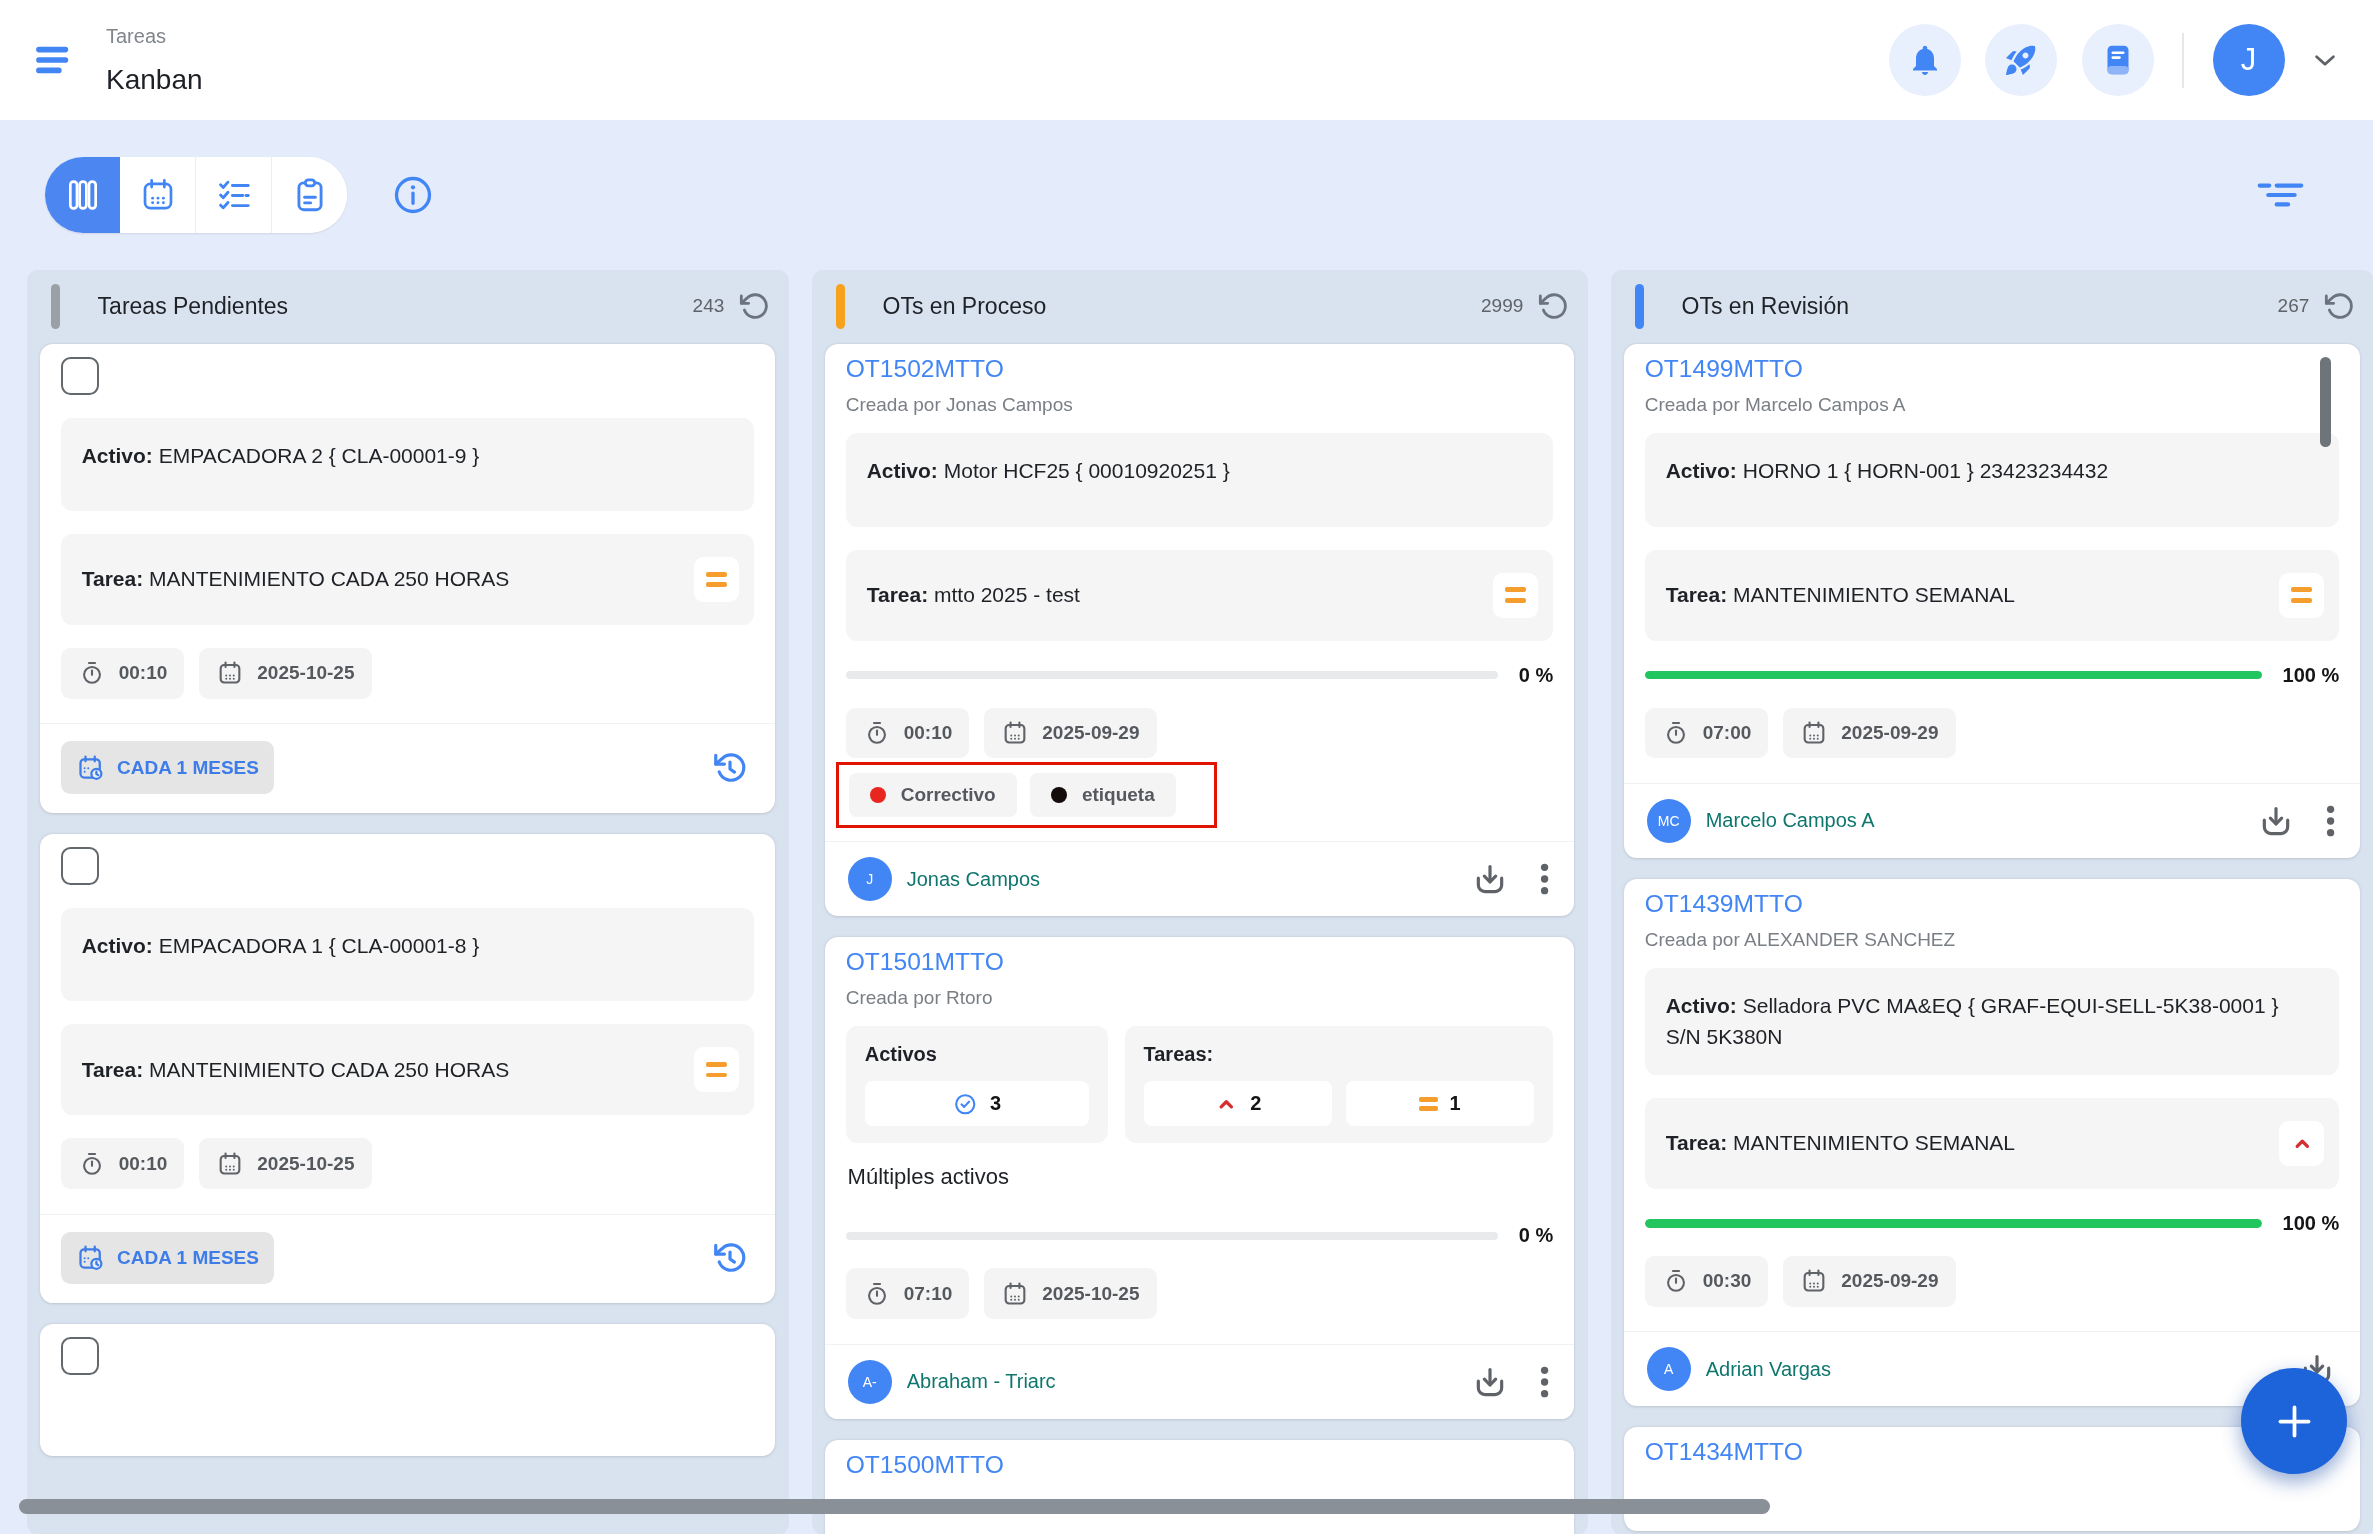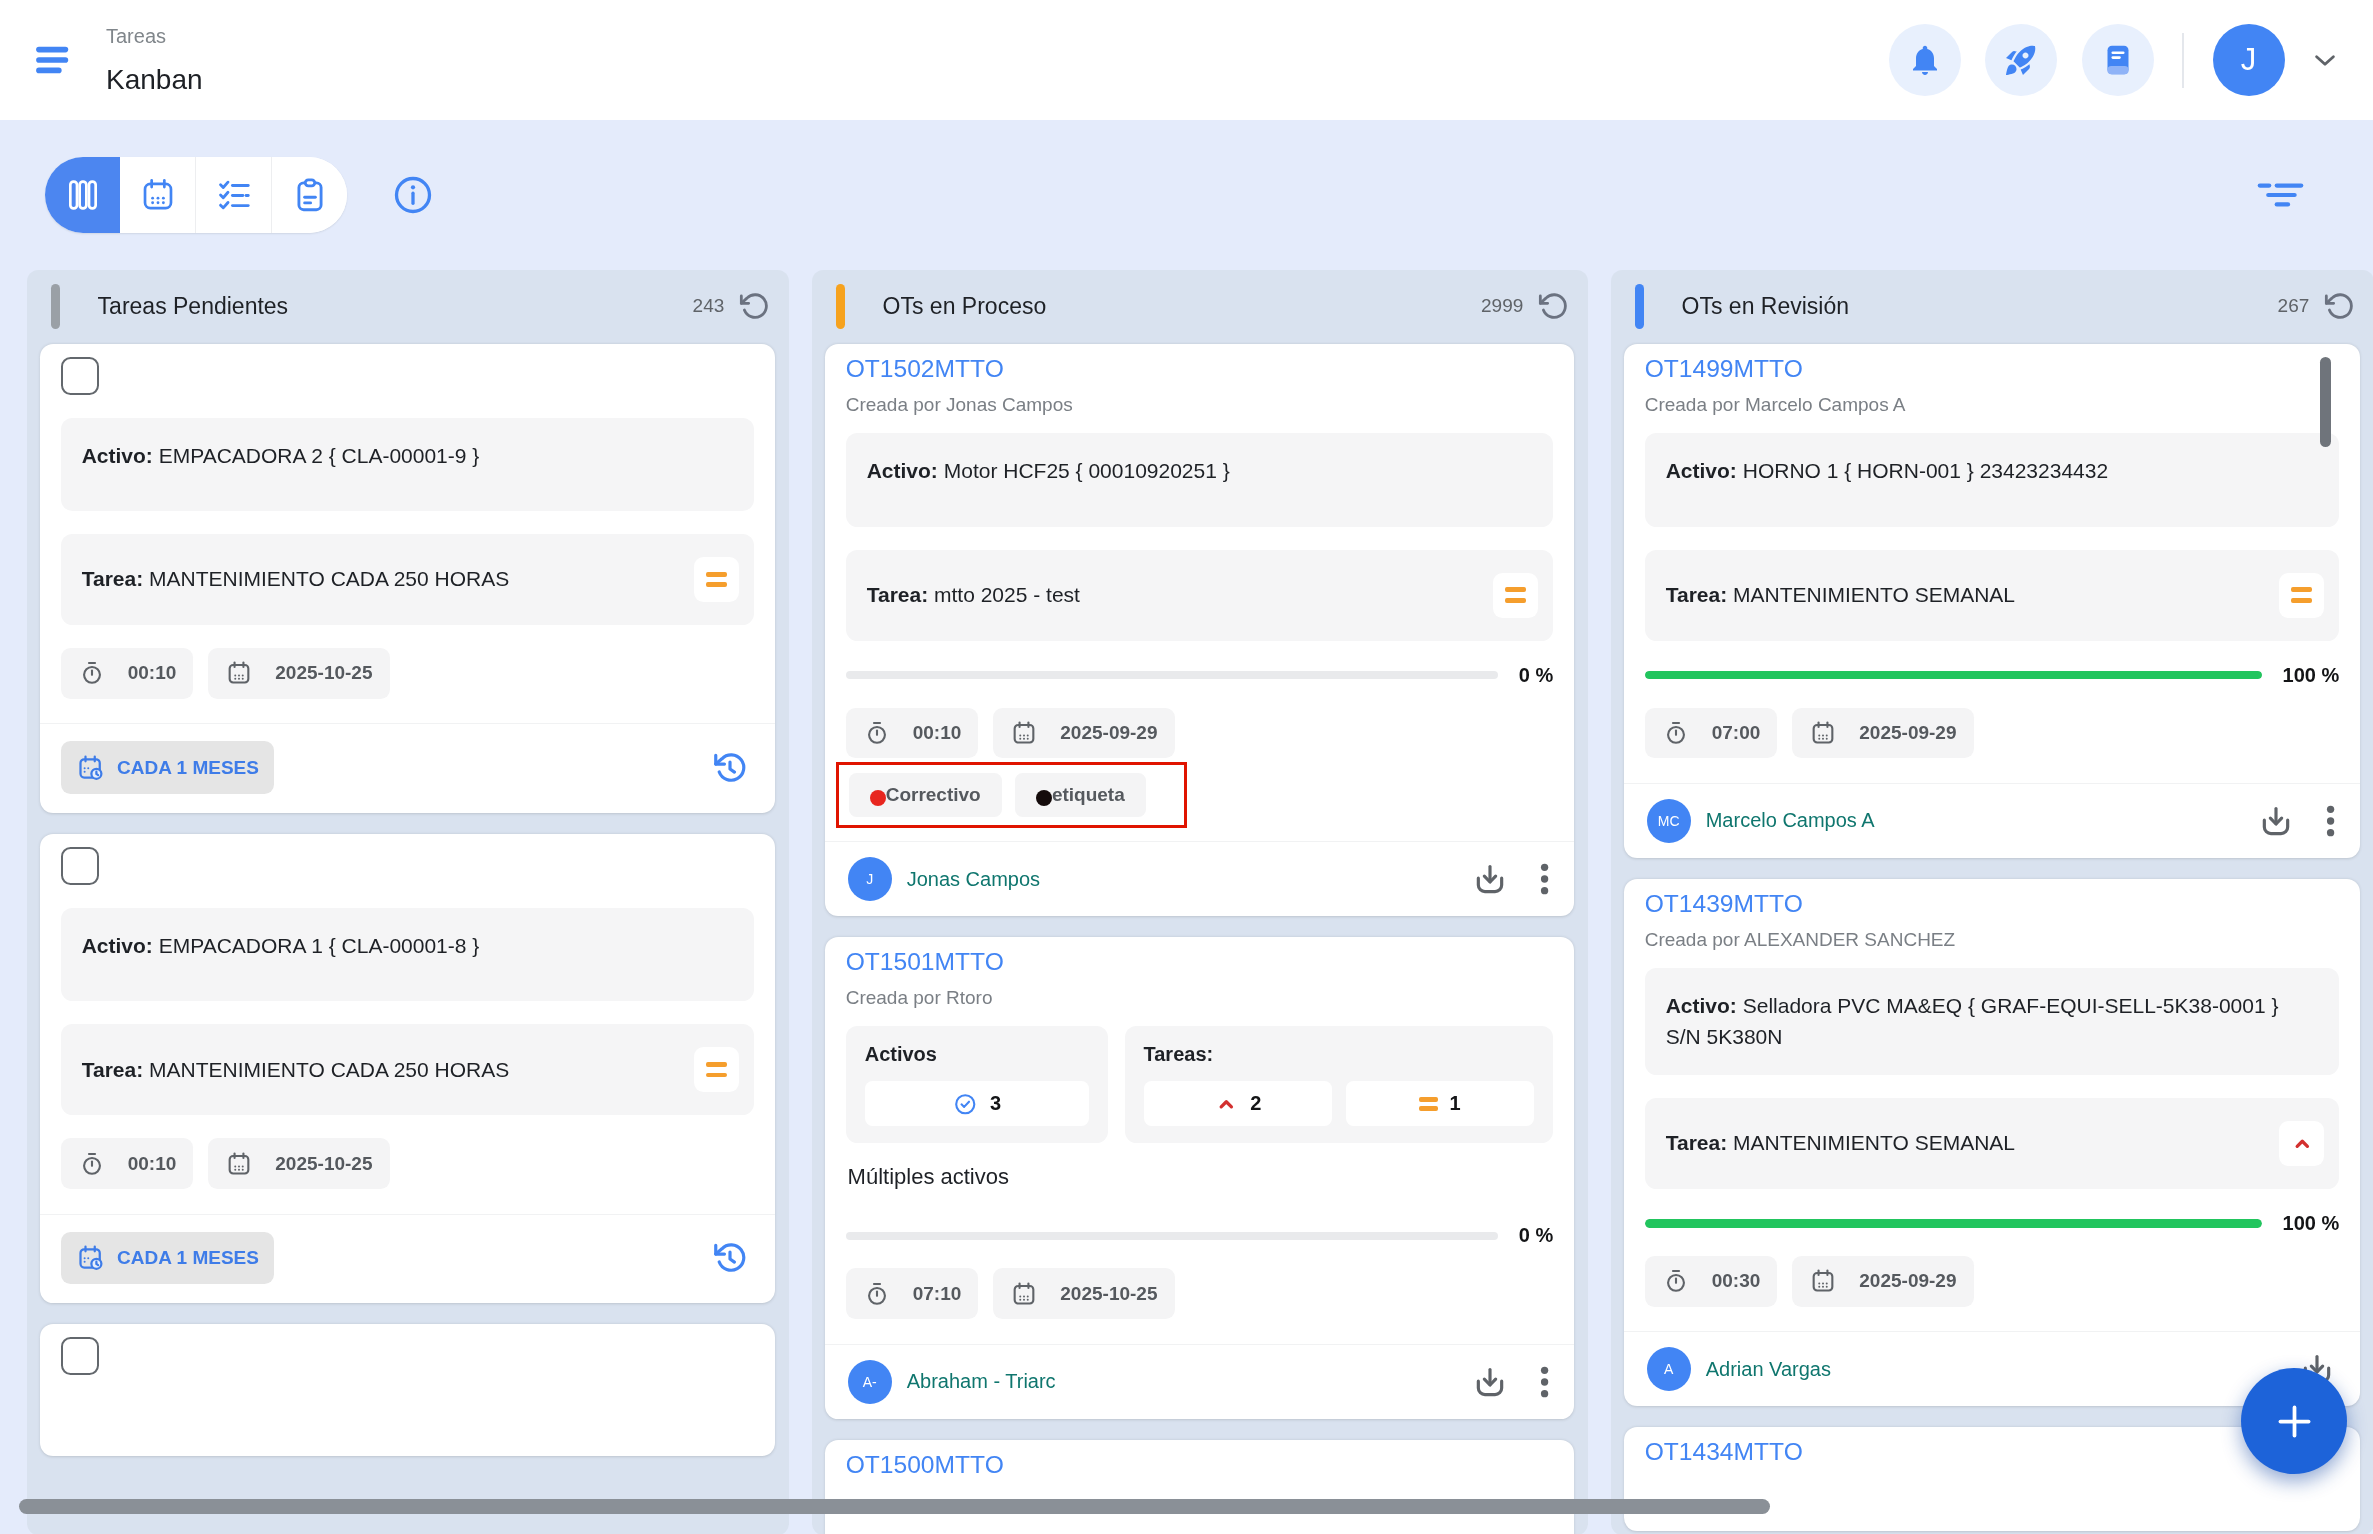--- a/index.html
+++ b/index.html
@@ -51,37 +51,37 @@
   .checkbox{width:38px;height:38px;border:2.8px solid #63686D;border-radius:9.5px;margin:5.7px 0 23px;
             box-sizing:border-box;cursor:pointer;background:#fff;}
   .field{background:#F5F5F6;border-radius:11.4px;padding:23px 21px 40px;font-size:21px;line-height:1.45;
          margin-bottom:23px;color:#1E2126;}
   .field b{font-weight:700;}
   .field.tarea{display:flex;align-items:center;justify-content:space-between;padding:23px 15px 23px 21px;}
   .prio{width:45px;height:45px;background:#fff;border-radius:9.5px;display:flex;flex-direction:column;
         align-items:center;justify-content:center;gap:5.7px;flex:none;margin-left:15px;}
   .eqbar{width:21px;height:4.7px;border-radius:1.9px;background:#F59E2D;}
   .chips{display:flex;gap:15px;margin:3.8px 0 24.6px;}
-  .chip{display:flex;align-items:center;gap:22px;background:#F4F4F5;border-radius:9.5px;
+  .chip{display:flex;align-items:center;gap:13px;background:#F4F4F5;border-radius:9.5px;
         padding:11.4px 17px;font-size:19px;font-weight:700;color:#55595E;}
   .card-footer1{border-top:1.9px solid #F1F2F3;margin:0 -21px;padding:17px 21px 19px;display:flex;align-items:center;}
   .cada{display:flex;align-items:center;gap:11.4px;background:#e5e5e5;color:#3E7CE8;font-weight:700;
         font-size:19px;border-radius:9.5px;padding:11.4px 15px;}
   .history{margin-left:auto;margin-right:5.7px;cursor:pointer;}
 
   .ot-title{font-size:24.6px;color:#4285F4;margin:3.8px 0 11.4px;cursor:pointer;}
   .creator{font-size:19px;color:#7A7F85;margin-bottom:17px;}
   .progress{display:flex;align-items:center;margin:1.9px 0 21px;}
   .track{flex:1;height:8.5px;background:#E9EAEC;border-radius:4.7px;margin-right:21px;overflow:hidden;}
   .fill{height:100%;border-radius:4.7px;background:#22C55E;}
   .w0{width:0;}.w100{width:100%;}
   .plabel{font-size:20px;font-weight:700;color:#141517;white-space:nowrap;}
   .tags-wrap{display:inline-flex;gap:13.2px;border:3.8px solid #E01400;padding:7.6px 38px 7.6px 9.5px;
              margin:-5.7px 0 13.2px -9.5px;}
-  .tag{display:flex;align-items:flex-end;background:#F4F4F5;border-radius:7.6px;
+  .tag{display:flex;align-items:center;gap:15px;background:#F4F4F5;border-radius:7.6px;
        padding:11.4px 21px;font-size:19px;font-weight:700;color:#55595E;}
   .dot{width:16px;height:16px;border-radius:50%;flex:none;}
   .ot-footer{border-top:1.9px solid #F1F2F3;margin:0 -21px;padding:15px 23px;display:flex;align-items:center;}
   .avatar-sm{width:44px;height:44px;border-radius:50%;background:#4285F4;color:#fff;font-size:14px;
              display:flex;align-items:center;justify-content:center;flex:none;}
   .assignee{margin-left:15px;font-size:20px;color:#0f766e;}
   .footer-icons{margin-left:auto;display:flex;align-items:center;gap:28px;}
   .footer-icons > *{cursor:pointer;}
 
   .duo{display:flex;gap:17px;margin-bottom:5.7px;}

